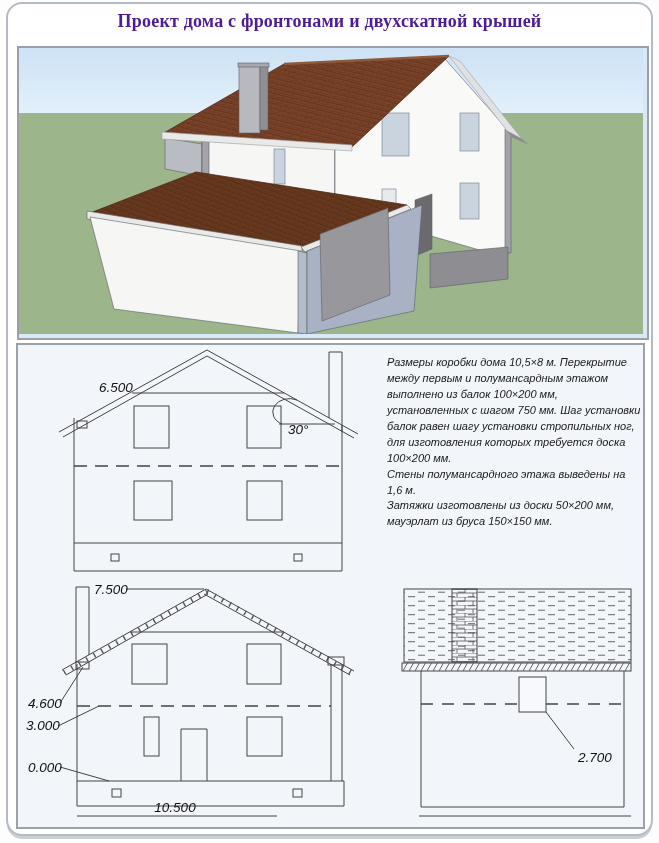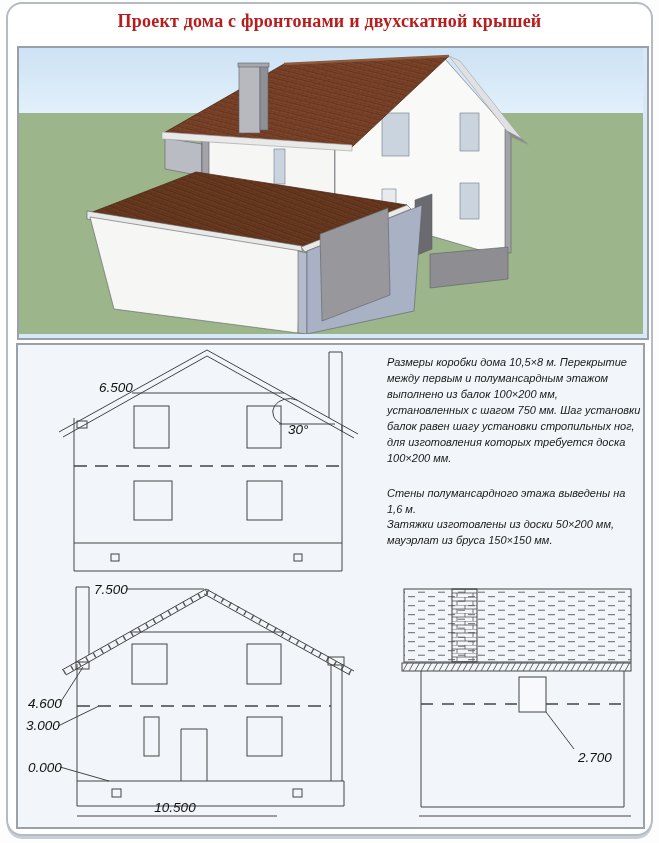--- a/index.html
+++ b/index.html
@@ -1,26 +1,26 @@
 <!DOCTYPE html>
 <html><head>
 <meta charset="utf-8">
 <style>
   html,body{margin:0;padding:0;background:#fdfdfd;}
   body{width:659px;height:843px;position:relative;font-family:"Liberation Sans",sans-serif;}
   .page-frame{position:absolute;left:6px;top:2px;width:643px;height:830px;background:#ffffff;
     border:2px solid #b5bbc3;border-radius:16px;box-shadow:0 4px 0 -1px #c9ced4;}
   .page-title{position:absolute;left:0;top:7px;width:100%;text-align:center;
-    font-family:"Liberation Serif",serif;font-weight:bold;font-size:18px;color:#b91c1c;letter-spacing:.2px;}
+    font-family:"Liberation Serif",serif;font-weight:bold;font-size:18px;color:#4c1d95;letter-spacing:.2px;}
   .render-panel{position:absolute;left:9px;top:42px;width:628px;height:290px;border:2px solid #99a0a9;background:#d7e9f7;}
   .drawings-panel{position:absolute;left:8px;top:339px;width:625px;height:482px;border:2px solid #9aa1a9;background:#f2f5f9;}
   .drw{position:absolute;}
   .desc{position:absolute;left:369px;top:10px;width:254px;font-style:italic;font-size:11px;line-height:1.45;color:#191919;}
   .desc p{margin:0;}
-  .desc p.gap{margin-top:19px;}
+  .desc p.gap{}
   svg text{font-family:"Liberation Sans",sans-serif;font-style:italic;fill:#111;}
   .dim{font-size:13.5px;}
 </style>
 </head>
 <body>
 
 <div class="page-frame">
 
   <div class="page-title">Проект дома с фронтонами и двухскатной крышей</div>
 

